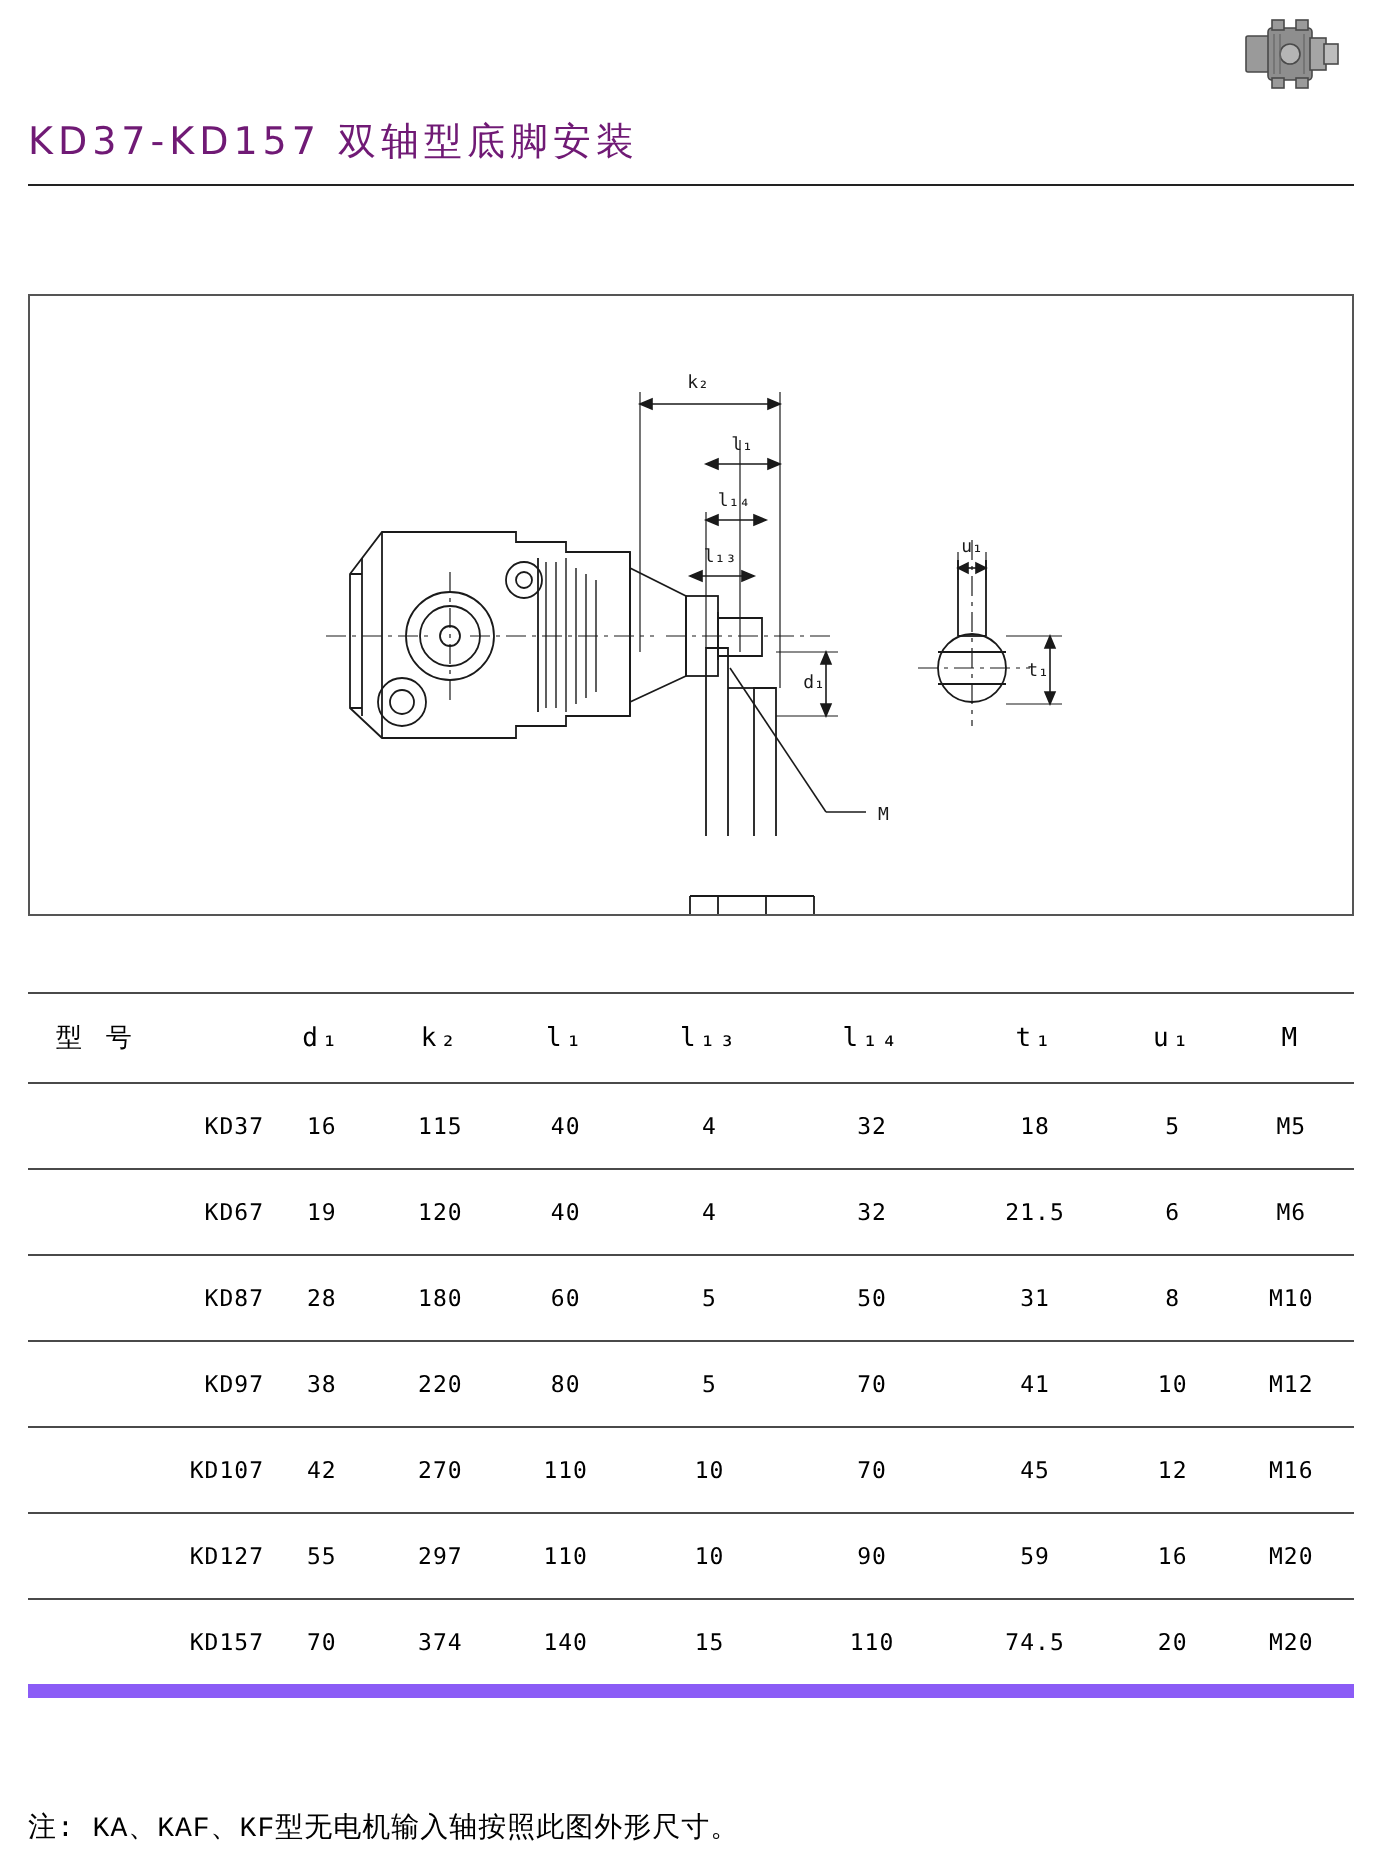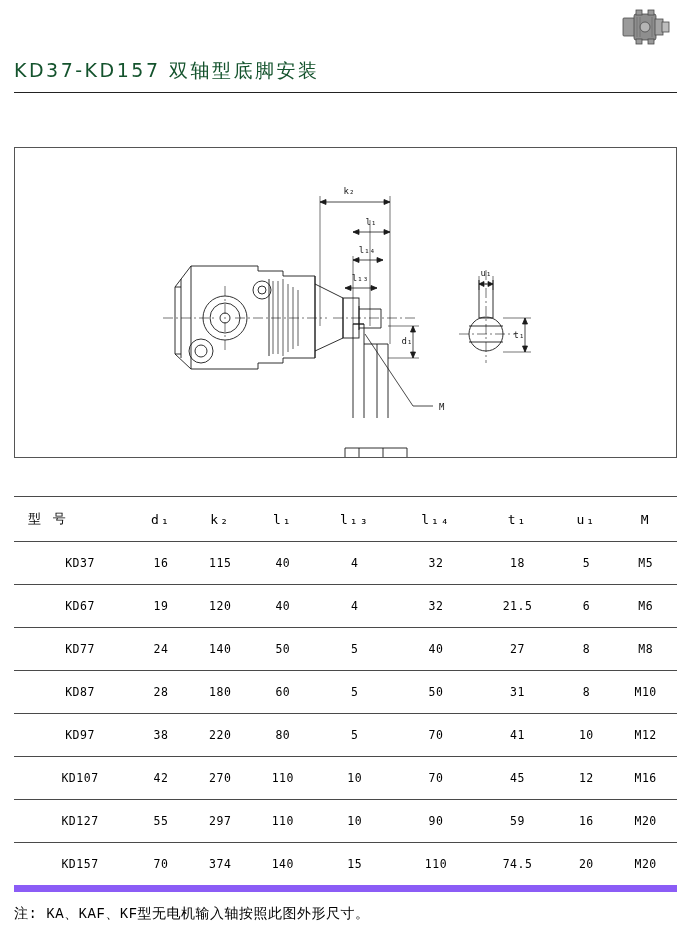--- a/index.html
+++ b/index.html
@@ -32,21 +32,21 @@
     height: 44px;
   }
   .title {
     position: absolute;
     left: 14px;
     top: 58px;
     font-size: 19px;
     letter-spacing: 2.5px;
     font-family: "DejaVu Sans", sans-serif;
     white-space: nowrap;
-    color: #14532d;
+    color: #701a75;
   }
   .title-rule {
     position: absolute;
     left: 14px;
     top: 92px;
     width: 663px;
     height: 1px;
     background: #222;
   }
 
@@ -88,21 +88,21 @@
     font-size: 13px;
     letter-spacing: 2px;
     height: 42px;
     border-top: 1px solid #4a4a4a;
     border-bottom: 1px solid #4a4a4a;
     margin-top: 48px;
   }
   .spec-table tbody tr:last-child td {
     border-bottom: 7px solid #8b5cf6;
   }
-  .spec-table .col-model { width: 104px; text-align: center; padding-left: 14px; }
+  .spec-table .col-model { width: 104px; text-align: right; padding-left: 14px; }
   .spec-table thead .col-model { text-align: left; padding-left: 14px; }
 
   
   .footnote {
     position: absolute;
     left: 14px;
     top: 905px;
     font-size: 14px;
     font-family: Liberation Mono, monospace;
     letter-spacing: 0.5px;
@@ -317,31 +317,20 @@
       <td>19</td>
       <td>120</td>
       <td>40</td>
       <td>4</td>
       <td>32</td>
       <td>21.5</td>
       <td>6</td>
       <td>M6</td>
     </tr>
     <tr>
-      <td class="col-model">KD77</td>
-      <td>24</td>
-      <td>140</td>
-      <td>50</td>
-      <td>5</td>
-      <td>40</td>
-      <td>27</td>
-      <td>8</td>
-      <td>M8</td>
-    </tr>
-    <tr>
       <td class="col-model">KD87</td>
       <td>28</td>
       <td>180</td>
       <td>60</td>
       <td>5</td>
       <td>50</td>
       <td>31</td>
       <td>8</td>
       <td>M10</td>
     </tr>

